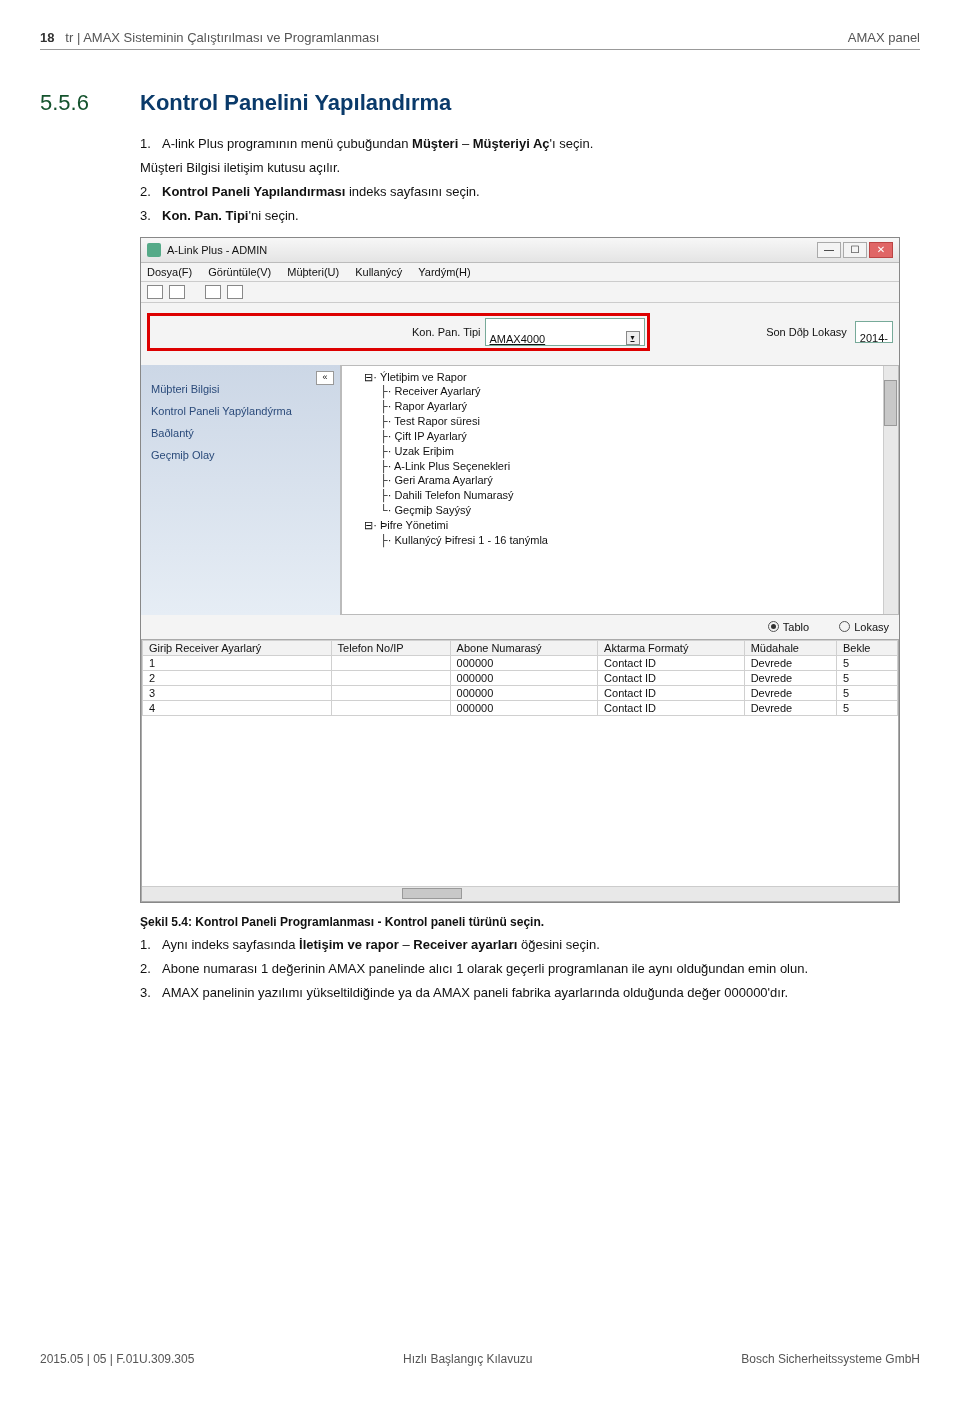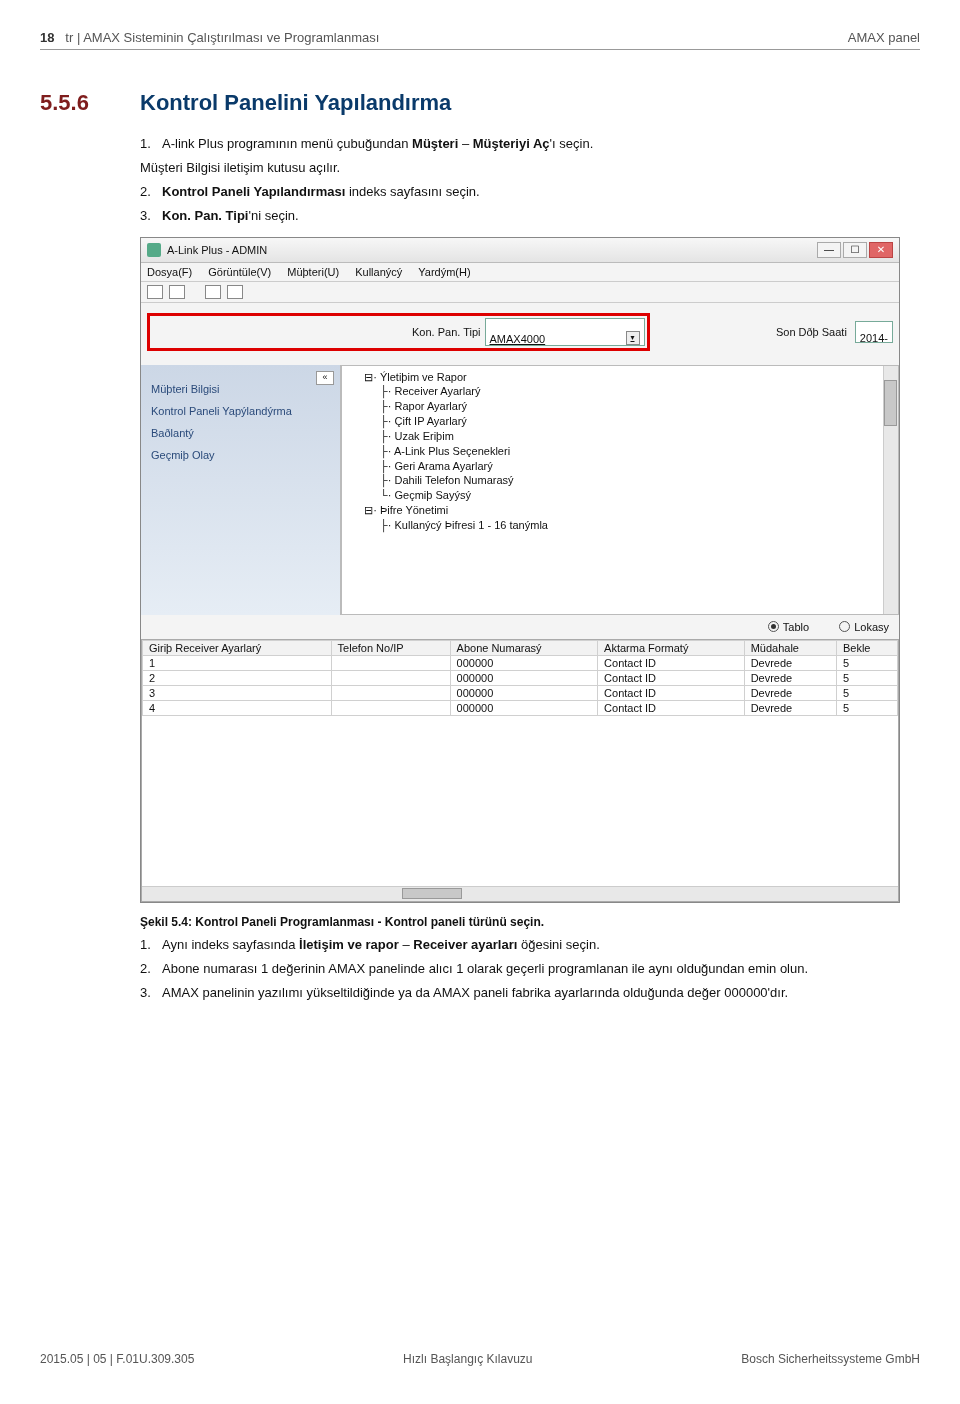--- a/index.html
+++ b/index.html
@@ -1,21 +1,21 @@
 <!DOCTYPE html>
 <html><head>
 <meta charset="utf-8">
 <style>
   * { box-sizing: border-box; margin: 0; padding: 0; }
   body { font-family: Arial, Helvetica, sans-serif; font-size: 13px; color: #111; background: #fff; width: 960px; }
   .page { padding: 30px 40px 20px 40px; min-height: 1380px; position: relative; }
   .hdr { display: flex; justify-content: space-between; border-bottom: 1px solid #999; padding-bottom: 4px; margin-bottom: 40px; color: #555; font-size: 13px; }
   .hdr-left b { font-weight: bold; color: #333; }
   .section { display: flex; gap: 30px; margin-bottom: 18px; }
-  .sec-num { width: 70px; flex-shrink: 0; font-size: 22px; font-weight: bold; color: #7f1d1d; }
+  .sec-num { width: 70px; flex-shrink: 0; font-size: 22px; font-weight: normal; color: #14532d; }
   .sec-title { font-size: 22px; font-weight: bold; color: #0a3a6a; }
   .body-text { margin-left: 100px; line-height: 1.55; }
   .body-text p { margin-bottom: 4px; }
   .num { display: inline-block; width: 22px; }
   .bold { font-weight: bold; }
   .fig { margin: 10px 0 12px 100px; }
   .fig-caption { margin: 8px 0 6px 100px; font-weight: bold; font-size: 12px; }
   .app-window { width: 760px; border: 1px solid #888; background: #ece9d8; font-size: 11px; }
   .titlebar { background: linear-gradient(#f7f7f7,#e4e4e4); display: flex; align-items: center; justify-content: space-between; padding: 4px 6px; border-bottom: 1px solid #bbb; }
   .titlebar-left { display: flex; align-items: center; gap: 6px; }
@@ -104,37 +104,38 @@
     </div>
     <div class="toprow">
       <span class="redbox">
         <span class="lbl">Kon. Pan. Tipi</span>
         <span class="combo">
           <span>AMAX4000</span>
           <span class="combo-arrow">▾</span>
         </span>
       </span>
       <span style="flex:1"></span>
-      <span>Son Dðþ Saati</span>
+      <span>Son Dðþ Lokasy</span>
       <span class="datefield">2014-</span>
     </div>
     <div class="midrow">
       <div class="sidebar">
         <div class="sidebar-collapse">«</div>
         <div id="sidebar-items">
               <div class="sidebar-item">Müþteri Bilgisi</div>
               <div class="sidebar-item">Kontrol Paneli Yapýlandýrma</div>
               <div class="sidebar-item">Baðlantý</div>
               <div class="sidebar-item">Geçmiþ Olay</div>
             </div>
       </div>
       <div class="tree" id="tree">
         <div class="tree-row tree-indent1">⊟· Ýletiþim ve Rapor</div>
             <div class="tree-row tree-indent2">├· Receiver Ayarlarý</div>
             <div class="tree-row tree-indent2">├· Rapor Ayarlarý</div>
+            <div class="tree-row tree-indent2">├· Test Rapor süresi</div>
             <div class="tree-row tree-indent2">├· Çift IP Ayarlarý</div>
             <div class="tree-row tree-indent2">├· Uzak Eriþim</div>
             <div class="tree-row tree-indent2">├· A-Link Plus Seçenekleri</div>
             <div class="tree-row tree-indent2">├· Geri Arama Ayarlarý</div>
             <div class="tree-row tree-indent2">├· Dahili Telefon Numarasý</div>
             <div class="tree-row tree-indent2">└· Geçmiþ Sayýsý</div>
             <div class="tree-row tree-indent1">⊟· Þifre Yönetimi</div>
             <div class="tree-row tree-indent2">├· Kullanýcý Þifresi 1 - 16 tanýmla</div>
       <div class="tree-scroll">
           <div class="tree-thumb"></div>

